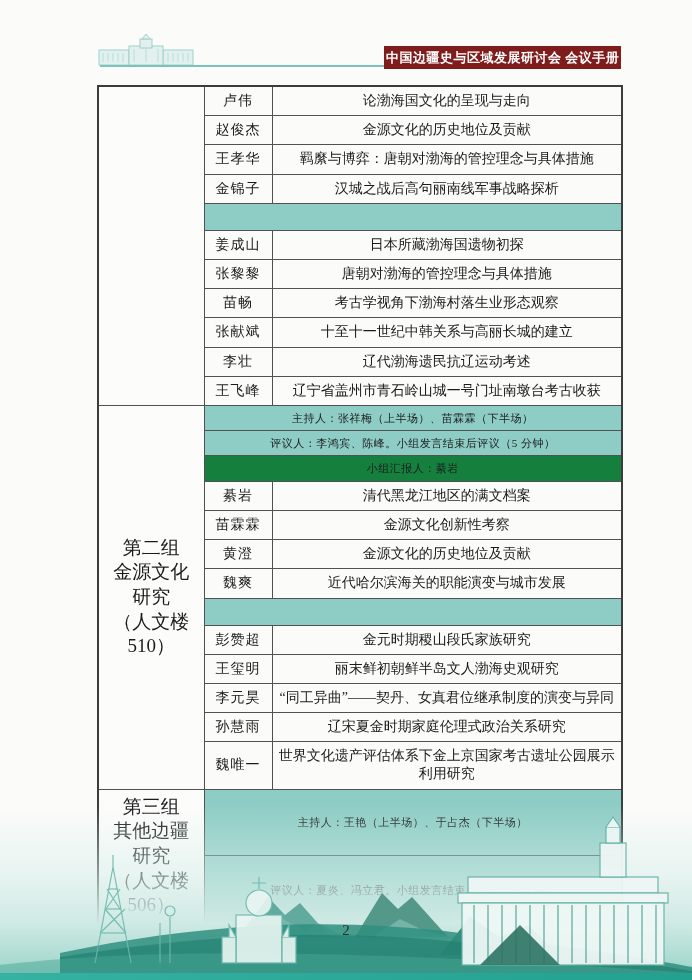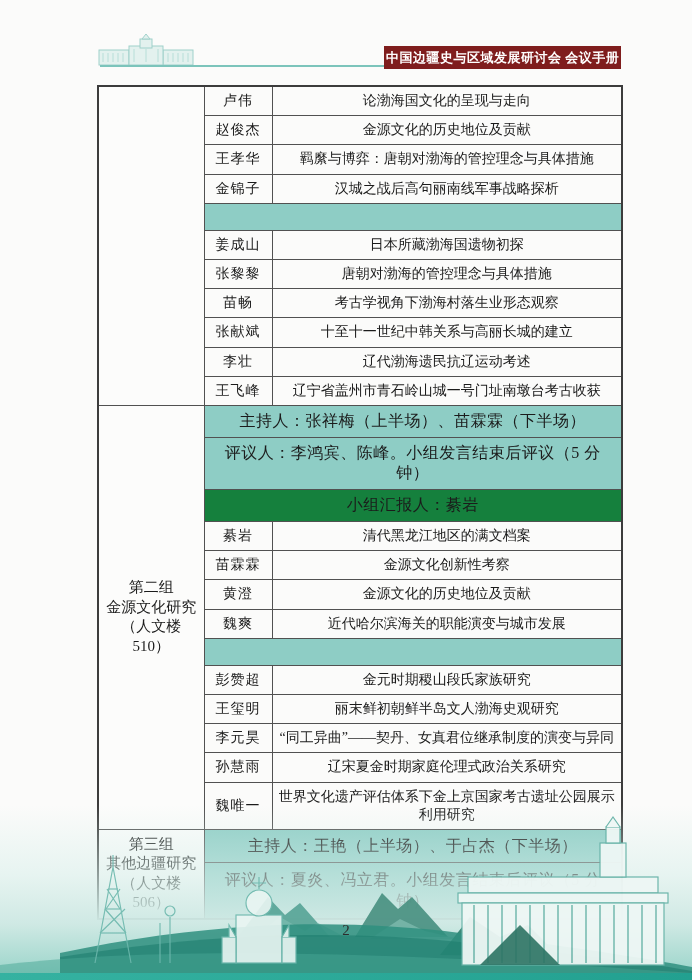--- a/index.html
+++ b/index.html
@@ -21,23 +21,23 @@
   
   .tbl-wrap { position:absolute; left:97px; top:85px; width:439px; }
   table.sched {
     border-collapse:collapse; table-layout:fixed; width:524px;
     border:2px solid #3c3c3c; font-size:14px; color:#1b1b1b;
   }
   table.sched td {
     border:1px solid #515151; text-align:center; vertical-align:middle;
     padding:5px 6px; line-height:1.3;
   }
-  td.group-cell { background:#fcfcfb; line-height:1.55; font-size:15px; }
+  td.group-cell { background:#fcfcfb; line-height:1.55; font-size:19px; }
   td.name-cell { letter-spacing:1px; }
-  td.banner-cell { font-size:16px; letter-spacing:.5px; }
+  td.banner-cell { font-size:11px; letter-spacing:.5px; }
   td.spacer-cell { height:27px; padding:0; }
   
   .page-number { position:absolute; left:0; right:0; top:922px; text-align:center;
     font-size:15px; color:#2d2d2d; z-index:5; }
   .bottom-art {
     position:absolute; left:0; bottom:0; width:692px; height:175px; z-index:1;
     background:linear-gradient(180deg, rgba(255,255,255,0) 0%, rgba(214,238,233,.55) 40%,
       #cfe9e4 68%, #abdbd2 88%, #93d2c7 100%);
   }
   .bottom-art svg { position:absolute; left:0; bottom:0; }

